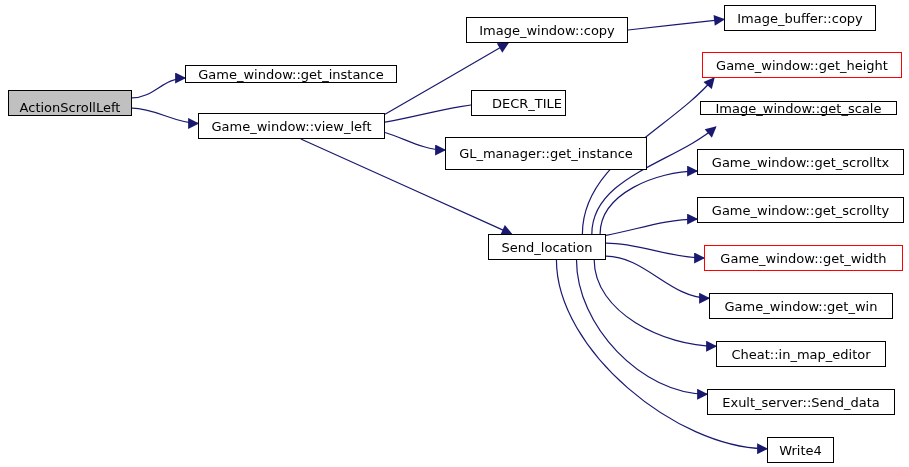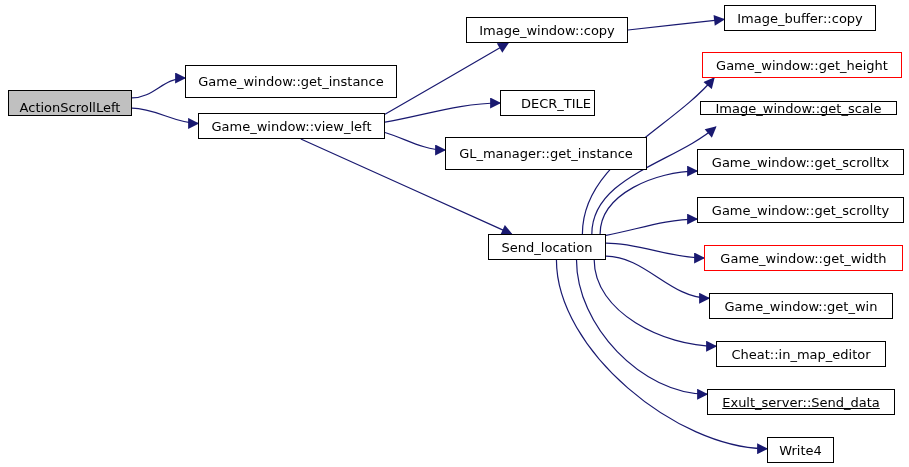--- a/index.html
+++ b/index.html
@@ -49,33 +49,33 @@
       <path d="M606,243.1 C640.6941814285912,243.1 669.3058185714088,258 704,258" class="edge" marker-end="url(#arrow)"></path>
       <path d="M606,256.1 C644.945124534401,256.1 670.054875465599,298.2 709,298.2" class="edge" marker-end="url(#arrow)"></path>
       <path d="M594.2,260 C594.2,312.2259111935828 663.7740888064172,346.2 716,346.2" class="edge" marker-end="url(#arrow)"></path>
       <path d="M576.5,260 C576.5,325.5163073211548 641.4836926788453,394.2 707,394.2" class="edge" marker-end="url(#arrow)"></path>
       <path d="M556.44,260 C556.44,350 677,448.7 767,448.7" class="edge" marker-end="url(#arrow)"></path>
     </svg>
   <div id="nodes-layer">
       <div class="node root" style="left: 8px; top: 90px; width: 124px; height: 26px; align-items: flex-end;">
         <span>ActionScrollLeft</span>
       </div>
-      <div class="node" style="left: 185px; top: 65px; width: 212px; height: 33px;">
+      <div class="node" style="left: 185px; top: 65px; width: 212px; height: 18px;">
         <span>Game_window::get_instance</span>
       </div>
       <div class="node" style="left: 198px; top: 113px; width: 187px; height: 26px;">
         <span>Game_window::view_left</span>
       </div>
       <div class="node" style="left: 466px; top: 17px; width: 162px; height: 26px;">
         <span>Image_window::copy</span>
       </div>
       <div class="node" style="left: 724px; top: 5px; width: 152px; height: 26px;">
         <span>Image_buffer::copy</span>
       </div>
-      <div class="node" style="left: 500px; top: 90px; width: 95px; height: 26px; padding-left: 17px;">
+      <div class="node" style="left: 471px; top: 90px; width: 95px; height: 26px; padding-left: 17px;">
         <span>DECR_TILE</span>
       </div>
       <div class="node" style="left: 445px; top: 137px; width: 202px; height: 33px;">
         <span>GL_manager::get_instance</span>
       </div>
       <div class="node" style="left: 488px; top: 234px; width: 118px; height: 26px;">
         <span>Send_location</span>
       </div>
       <div class="node highlight" style="left: 702px; top: 52px; width: 200px; height: 26px;">
         <span>Game_window::get_height</span>
@@ -91,20 +91,20 @@
       </div>
       <div class="node highlight" style="left: 704px; top: 245px; width: 199px; height: 26px; text-align: right;">
         <span>Game_window::get_width</span>
       </div>
       <div class="node" style="left: 709px; top: 293px; width: 184px; height: 26px;">
         <span>Game_window::get_win</span>
       </div>
       <div class="node" style="left: 716px; top: 341px; width: 170px; height: 26px;">
         <span>Cheat::in_map_editor</span>
       </div>
-      <div class="node" style="left: 707px; top: 389px; width: 188px; height: 26px; text-decoration: underline;">
+      <div class="node" style="left: 707px; top: 389px; width: 188px; height: 26px;">
         <span>Exult_server::Send_data</span>
       </div>
       <div class="node" style="left: 767px; top: 437px; width: 67px; height: 26px;">
         <span>Write4</span>
       </div>
     </div>
 </div>
 
 </body></html>

